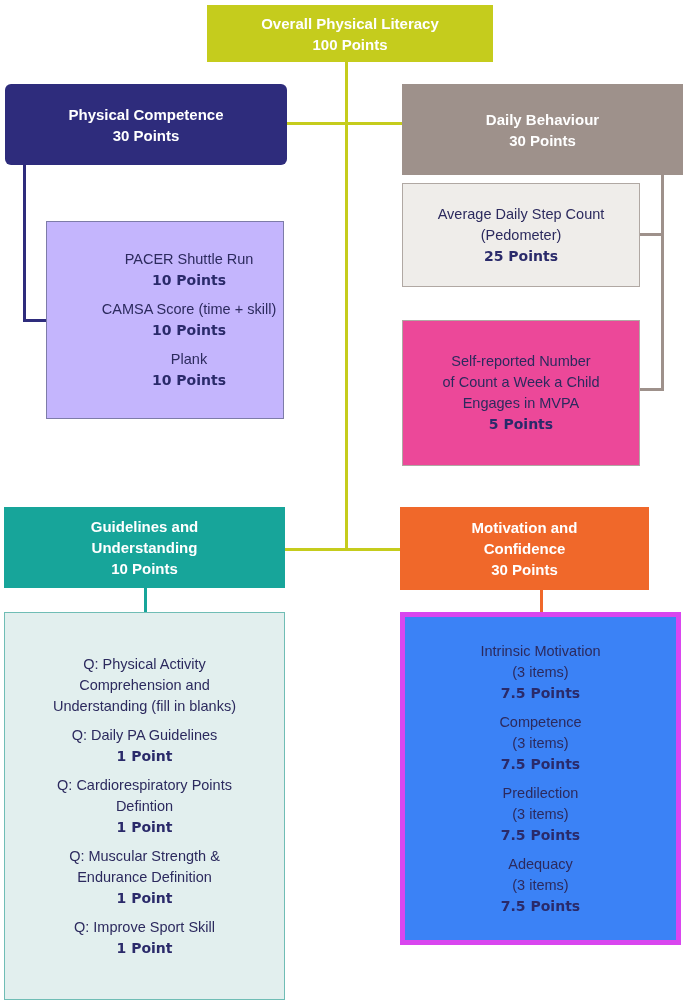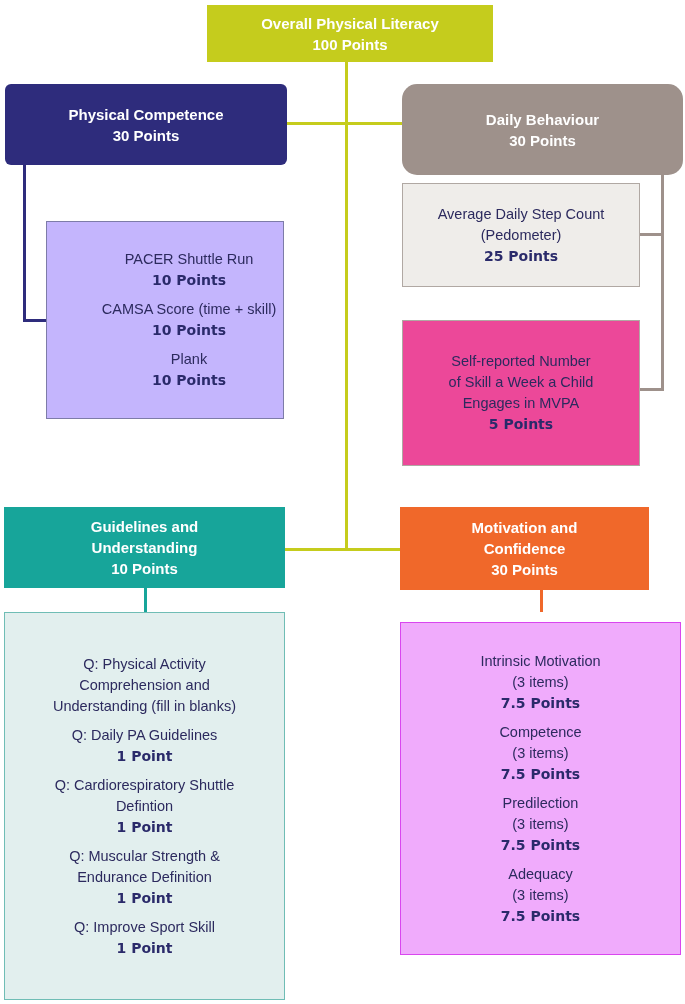--- a/index.html
+++ b/index.html
@@ -58,34 +58,34 @@
   <div class="item">
     <span class="ln">CAMSA Score (time + skill)</span>
     <span class="ln pts">10 Points</span>
   </div>
   <div class="item">
     <span class="ln">Plank</span>
     <span class="ln pts">10 Points</span>
   </div>
 </div>
 
-<div class="box hdr" style="left:402px;top:84px;width:281px;height:91px;background:#9e918b;border-radius:15px;">
+<div class="box hdr" style="left:402px;top:84px;width:281px;height:91px;background:#9e918b;">
   <span class="ln">Daily Behaviour</span>
   <span class="ln">30 Points</span>
 </div>
 
 <div class="box sub" style="left:402px;top:183px;width:238px;height:104px;background:#efedea;border:1px solid #b0a8a3;">
   <span class="ln">Average Daily Step Count</span>
   <span class="ln">(Pedometer)</span>
   <span class="ln pts">25 Points</span>
 </div>
 
 <div class="box sub" style="left:402px;top:320px;width:238px;height:146px;background:#ec4899;border:1px solid #b0a8a3;">
   <span class="ln">Self-reported Number</span>
-  <span class="ln">of Skill a Week a Child</span>
+  <span class="ln">of Count a Week a Child</span>
   <span class="ln">Engages in MVPA</span>
   <span class="ln pts">5 Points</span>
 </div>
 
 <div class="box hdr" style="left:4px;top:507px;width:281px;height:81px;background:#17a59a;">
   <span class="ln">Guidelines and</span>
   <span class="ln">Understanding</span>
   <span class="ln">10 Points</span>
 </div>
 
@@ -93,42 +93,42 @@
   <div class="item">
     <span class="ln">Q: Physical Activity</span>
     <span class="ln">Comprehension and</span>
     <span class="ln">Understanding (fill in blanks)</span>
   </div>
   <div class="item">
     <span class="ln">Q: Daily PA Guidelines</span>
     <span class="ln pts">1 Point</span>
   </div>
   <div class="item">
-    <span class="ln">Q: Cardiorespiratory Shuttle</span>
+    <span class="ln">Q: Cardiorespiratory Points</span>
     <span class="ln">Defintion</span>
     <span class="ln pts">1 Point</span>
   </div>
   <div class="item">
     <span class="ln">Q: Muscular Strength &amp;</span>
     <span class="ln">Endurance Definition</span>
     <span class="ln pts">1 Point</span>
   </div>
   <div class="item">
     <span class="ln">Q: Improve Sport Skill</span>
     <span class="ln pts">1 Point</span>
   </div>
 </div>
 
 <div class="box hdr" style="left:400px;top:507px;width:249px;height:83px;background:#f0682a;">
   <span class="ln">Motivation and</span>
   <span class="ln">Confidence</span>
   <span class="ln">30 Points</span>
 </div>
 
-<div class="box sub" style="left:400px;top:612px;width:281px;height:333px;background:#f0abfc;border:1px solid #d946ef;margin-top:10px;">
+<div class="box sub" style="left:400px;top:612px;width:281px;height:333px;background:#3b82f6;border:5px solid #d946ef;">
   <div class="item">
     <span class="ln">Intrinsic Motivation</span>
     <span class="ln">(3 items)</span>
     <span class="ln pts">7.5 Points</span>
   </div>
   <div class="item">
     <span class="ln">Competence</span>
     <span class="ln">(3 items)</span>
     <span class="ln pts">7.5 Points</span>
   </div>

